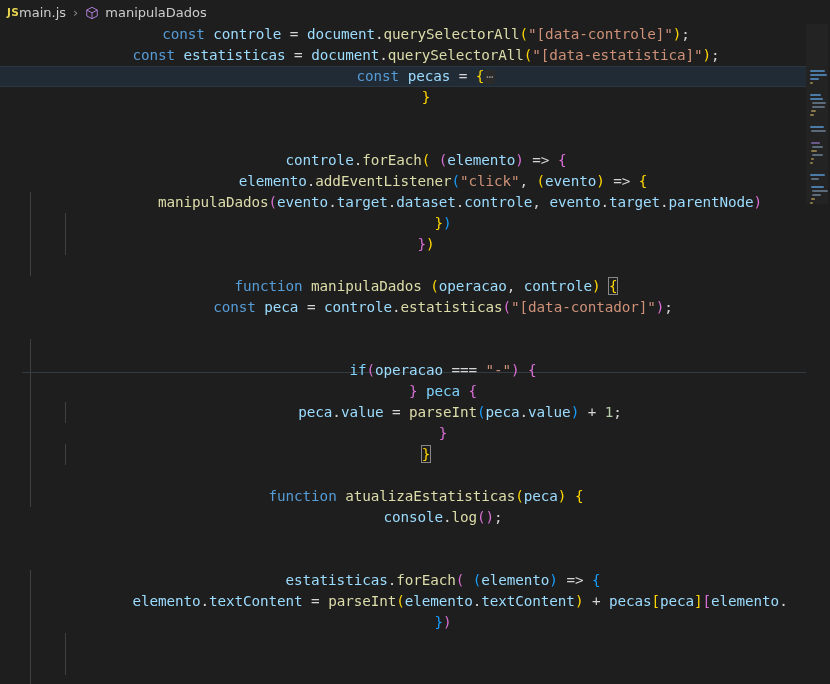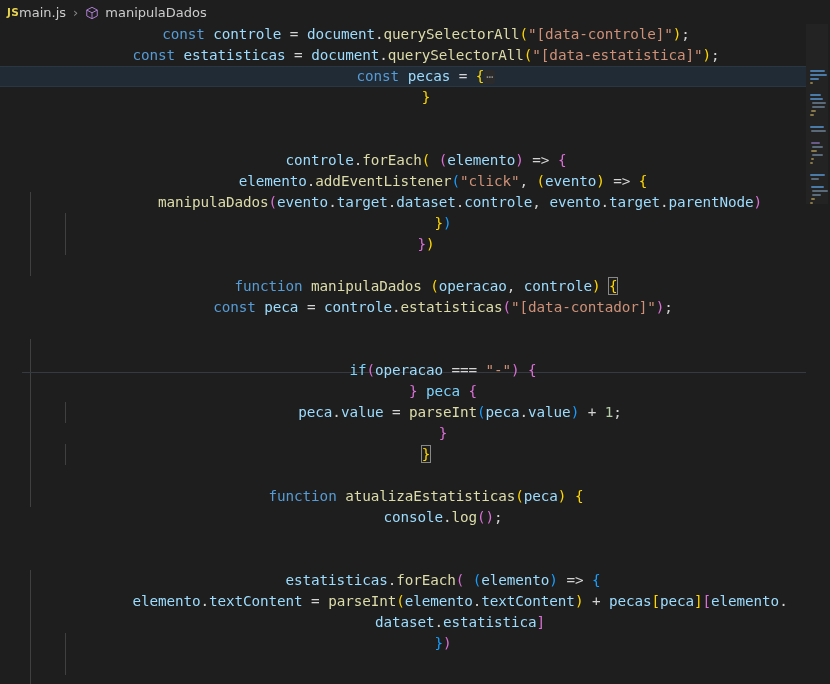--- a/index.html
+++ b/index.html
@@ -252,21 +252,20 @@
 
     <div class="line">    <span class="var">console</span><span class="punc">.</span><span class="fn">log</span><span class="p2">()</span><span class="punc">;</span></div>
 
     <div class="line"> </div>
     <div class="line"> </div>
 
     <div class="line">    <span class="var">estatisticas</span><span class="punc">.</span><span class="fn">forEach</span><span class="p2">(</span> <span class="p3">(</span><span class="var">elemento</span><span class="p3">)</span> <span class="op">=&gt;</span> <span class="p3">{</span></div>
 
     <div class="line">        <span class="var">elemento</span><span class="punc">.</span><span class="var">textContent</span> <span class="op">=</span> <span class="fn">parseInt</span><span class="p1">(</span><span class="var">elemento</span><span class="punc">.</span><span class="var">textContent</span><span class="p1">)</span> <span class="op">+</span> <span class="var">pecas</span><span class="p1">[</span><span class="var">peca</span><span class="p1">]</span><span class="p2">[</span><span class="var">elemento</span><span class="punc">.</span></div>
 
-    <div class="line">        <span class="var">dataset</span><span class="punc">.</span><span class="var">estatistica</span><span class="p2">]</span></div>
 
     <div class="line">    <span class="p3">}</span><span class="p2">)</span></div>
 
   </div>
 
   <div id="minimap">
     <div id="mm-slider"></div>
     <div class="mm-line" style="left:4px; top:46px;  width:15px; background:#4a7aa8;"></div>
     <div class="mm-line" style="left:4px; top:50px;  width:17px; background:#4a7aa8;"></div>
     <div class="mm-line" style="left:4px; top:54px;  width:9px;  background:#4a7aa8;"></div>

